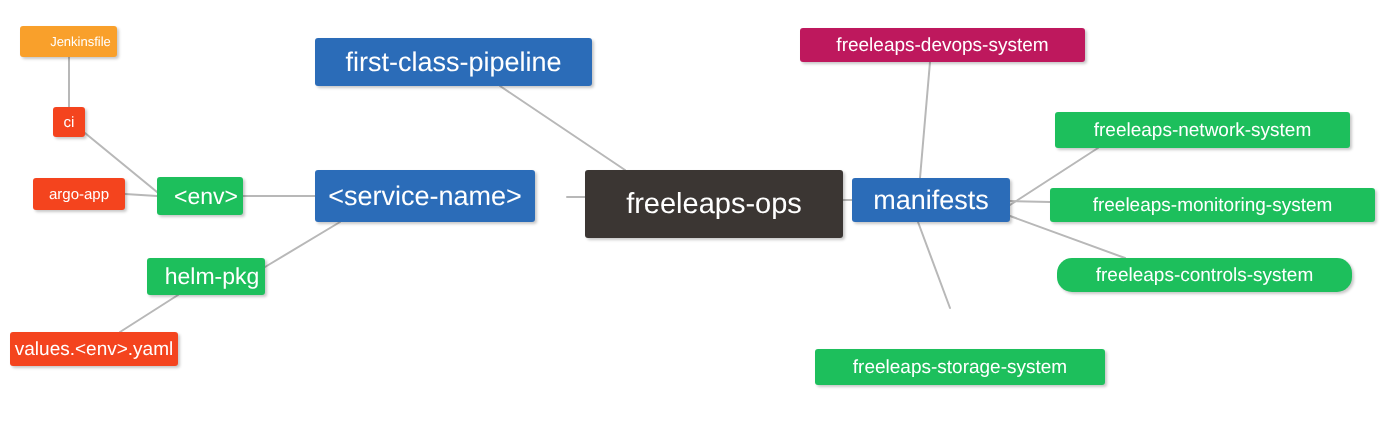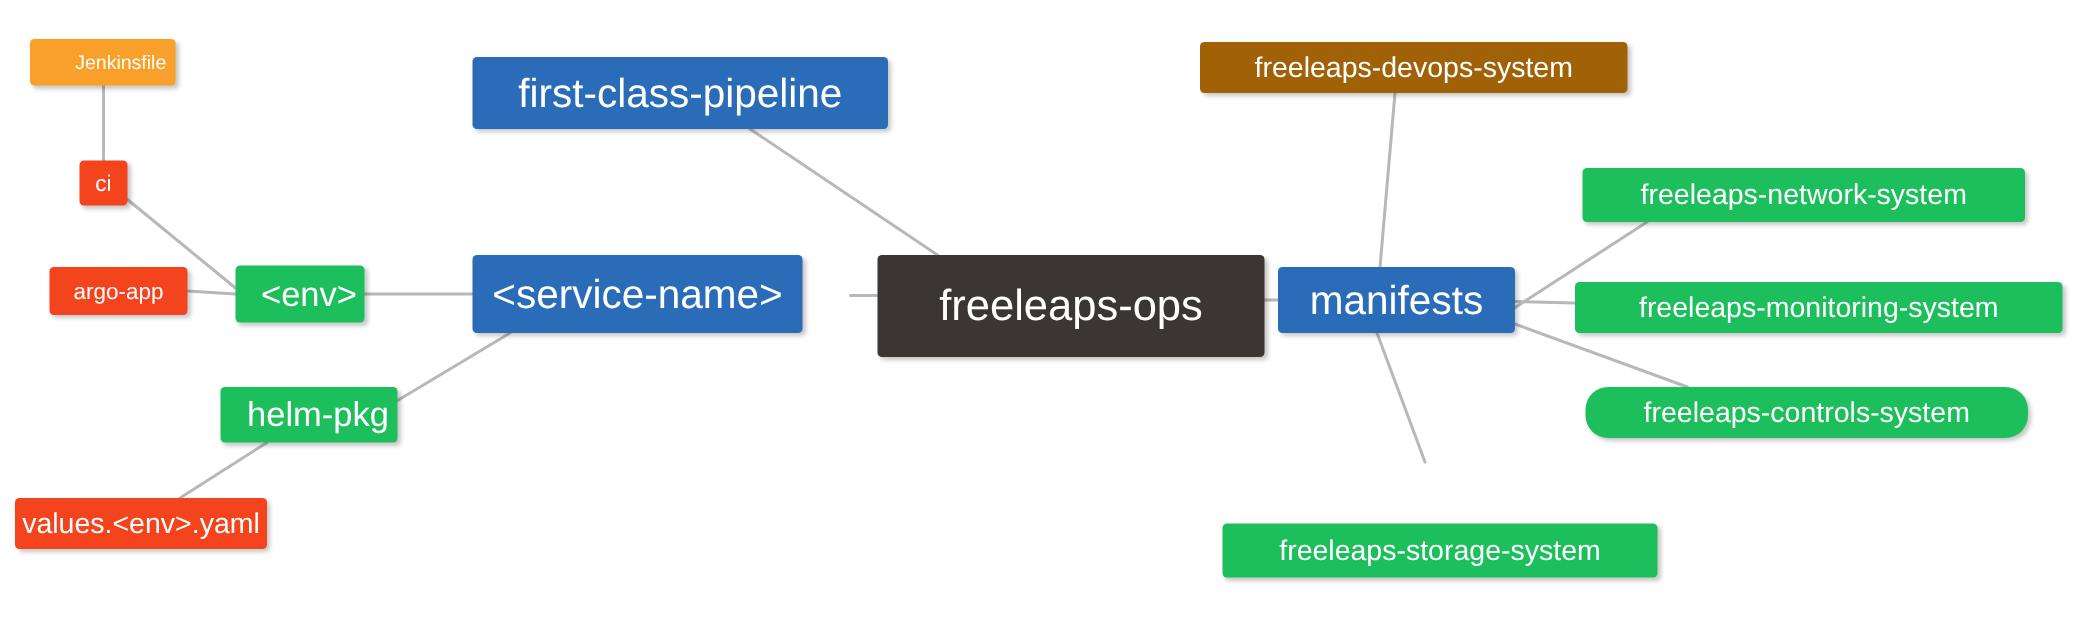--- a/index.html
+++ b/index.html
@@ -93,21 +93,21 @@
       </div>
       <div class="node sz-major" style="left: 315px; top: 170px; width: 220px; height: 52px; background: rgb(43, 108, 184);">
         <span class="node-label">&lt;service-name&gt;</span>
       </div>
       <div class="node sz-root" style="left: 585px; top: 170px; width: 258px; height: 68px; background: rgb(59, 54, 51);">
         <span class="node-label">freeleaps-ops</span>
       </div>
       <div class="node sz-major" style="left: 852px; top: 178px; width: 158px; height: 44px; background: rgb(43, 108, 184);">
         <span class="node-label">manifests</span>
       </div>
-      <div class="node sz-leaf" style="left: 800px; top: 28px; width: 285px; height: 34px; background: #a16207;">
+      <div class="node sz-leaf" style="left: 800px; top: 28px; width: 285px; height: 34px; background: #be185d;">
         <span class="node-label">freeleaps-devops-system</span>
       </div>
       <div class="node sz-leaf" style="left: 1055px; top: 112px; width: 295px; height: 36px; background: rgb(29, 191, 92);">
         <span class="node-label">freeleaps-network-system</span>
       </div>
       <div class="node sz-leaf" style="left: 1050px; top: 188px; width: 325px; height: 34px; background: rgb(29, 191, 92);">
         <span class="node-label">freeleaps-monitoring-system</span>
       </div>
       <div class="node sz-leaf" style="left: 1057px; top: 258px; width: 295px; height: 34px; background: rgb(29, 191, 92); border-radius: 15px;">
         <span class="node-label">freeleaps-controls-system</span>

